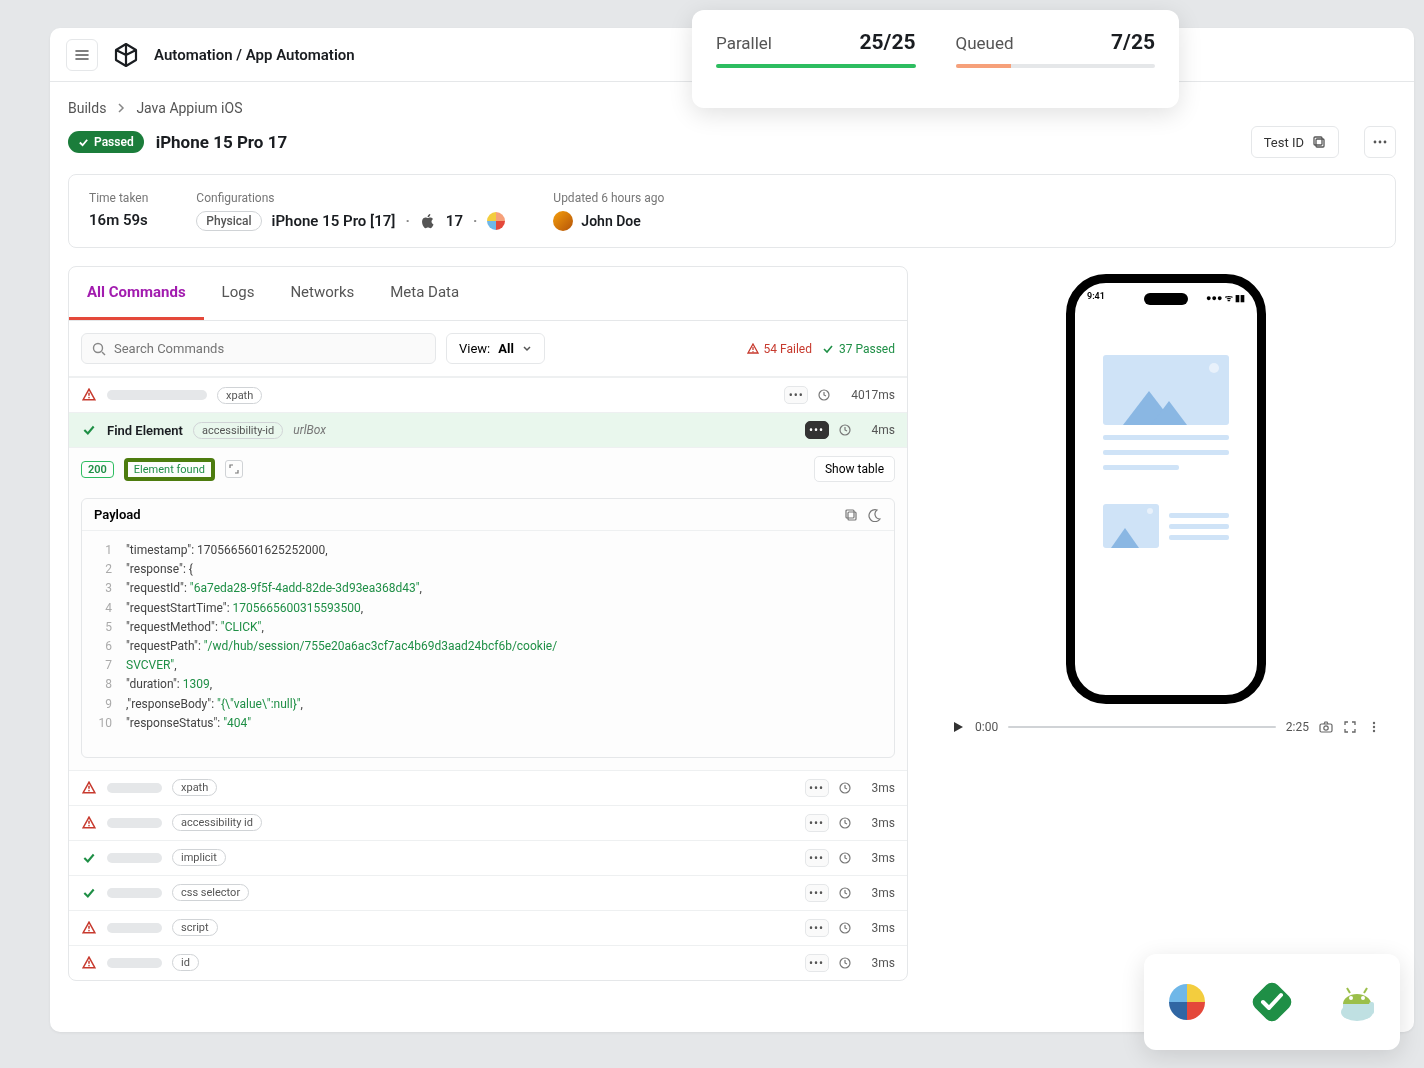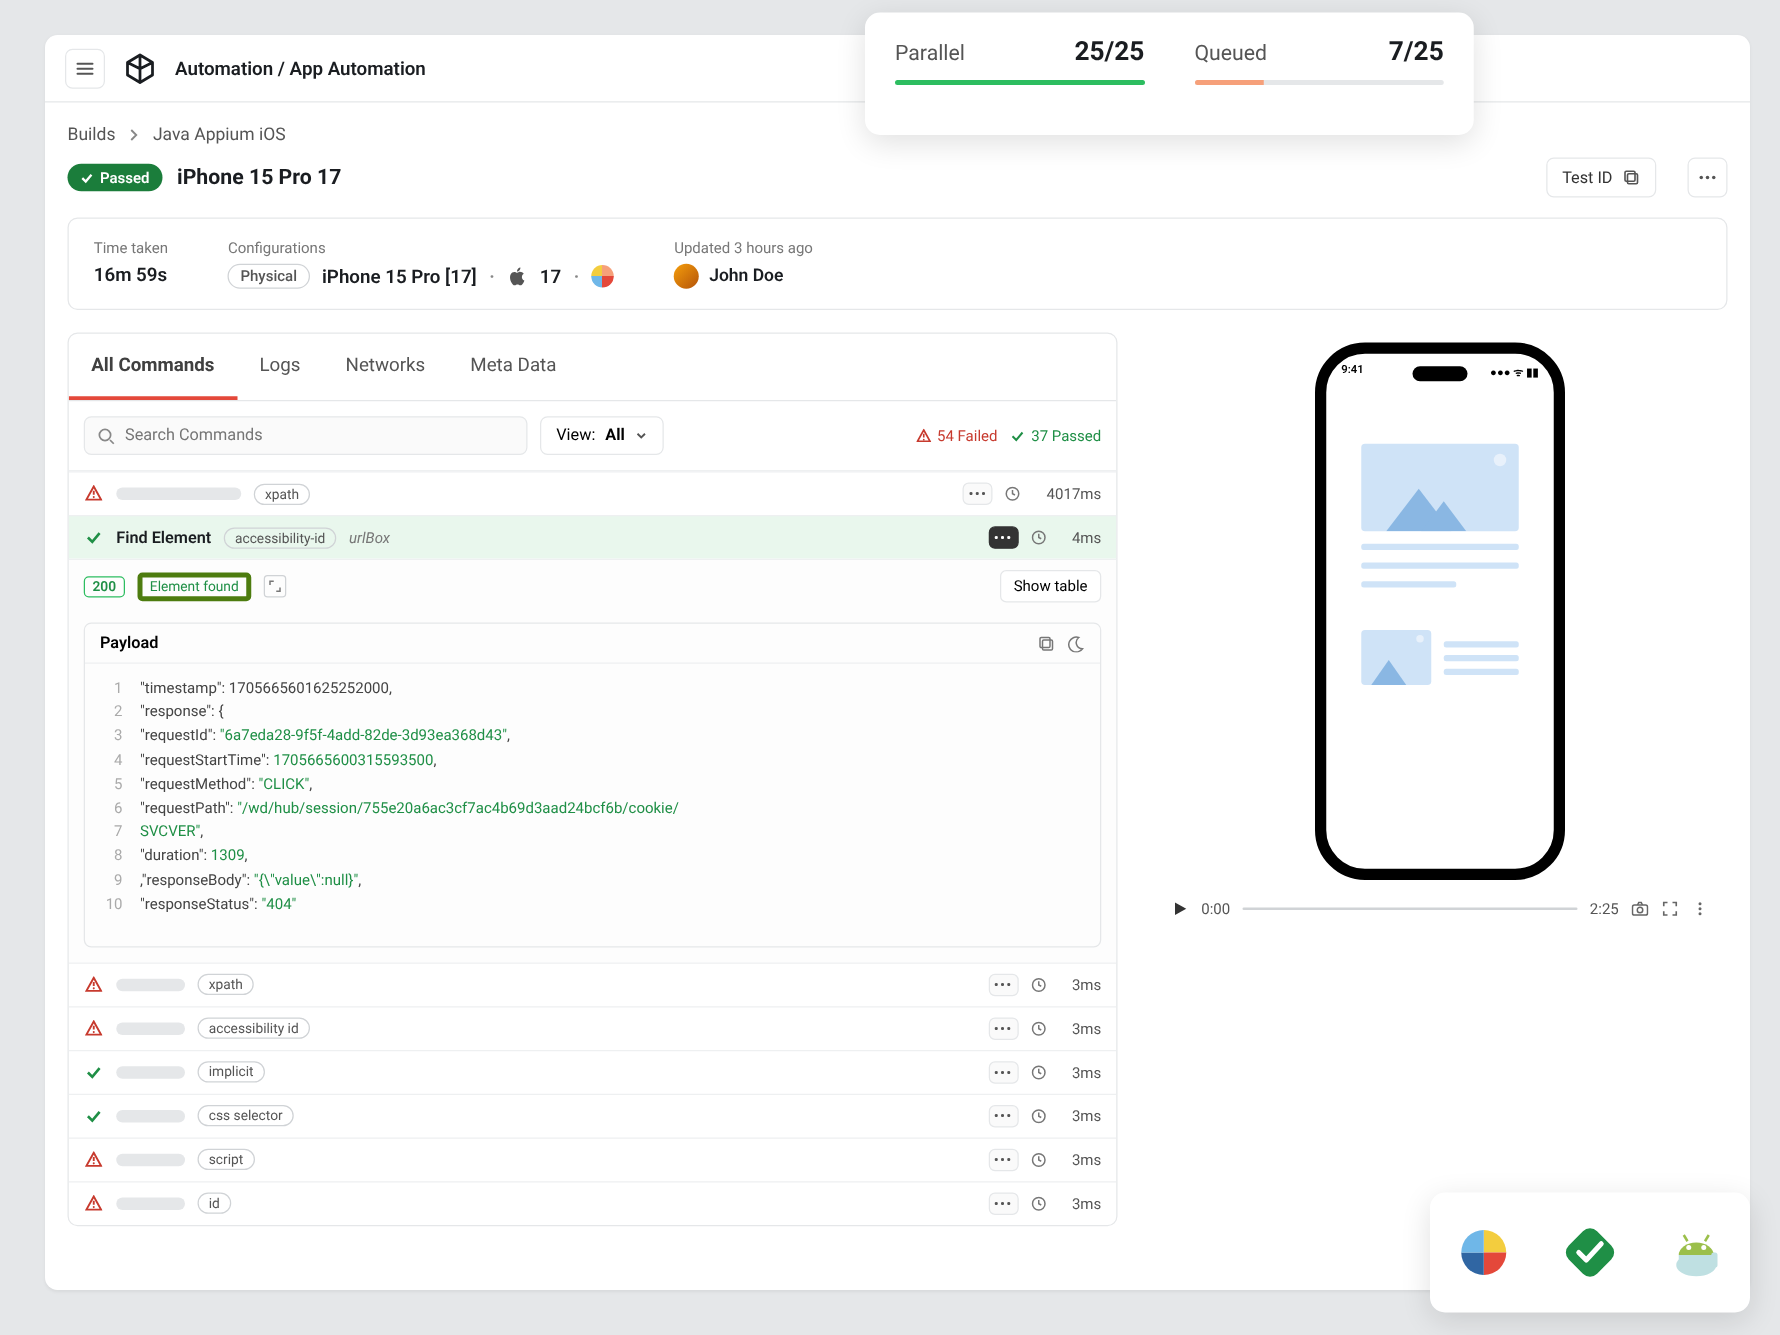--- a/index.html
+++ b/index.html
@@ -1,17 +1,17 @@
 <!DOCTYPE html>
 <html><head>
 <meta charset="utf-8">
 <style>
   * { box-sizing: border-box; margin: 0; padding: 0; font-family: -apple-system, BlinkMacSystemFont, "Segoe UI", Roboto, sans-serif; }
   body { background: #e5e7e9; width: 1424px; height: 1068px; overflow: hidden; position: relative; }
-  .app-window { position: absolute; left: 36px; top: 28px; width: 1364px; height: 1004px; background: #fff; border-radius: 10px; box-shadow: 0 1px 3px rgba(0,0,0,0.06); overflow: hidden; }
+  .app-window { position: absolute; left: 50px; top: 28px; width: 1364px; height: 1004px; background: #fff; border-radius: 10px; box-shadow: 0 1px 3px rgba(0,0,0,0.06); overflow: hidden; }
   .topbar { height: 54px; border-bottom: 1px solid #e5e7e9; display: flex; align-items: center; padding: 0 16px; gap: 14px; }
   .menu-btn { width: 32px; height: 32px; border: 1px solid #e5e7e9; border-radius: 6px; display: flex; align-items: center; justify-content: center; cursor: pointer; }
   .logo { width: 28px; height: 28px; display: flex; align-items: center; justify-content: center; }
   .top-title { font-size: 15px; font-weight: 600; color: #1a1d21; }
   .float-card { position: absolute; left: 692px; top: 10px; width: 487px; height: 98px; background: #fff; border-radius: 12px; box-shadow: 0 6px 24px rgba(0,0,0,0.12); display: flex; padding: 20px 24px 16px; gap: 40px; }
   .stat { flex: 1; display: flex; flex-direction: column; gap: 10px; }
   .stat-row { display: flex; justify-content: space-between; align-items: baseline; }
   .stat-label { font-size: 17px; color: #555; }
   .stat-val { font-size: 21px; font-weight: 700; color: #1a1d21; }
   .stat-bar { height: 4px; border-radius: 2px; background: #e5e7e9; overflow: hidden; }
@@ -31,21 +31,21 @@
   .info-col { display: flex; flex-direction: column; gap: 6px; font-size: 13px; }
   .info-label { font-size: 12px; color: #777; }
   .info-val { font-size: 15px; font-weight: 600; color: #1a1d21; display: flex; align-items: center; gap: 10px; }
   .pill-small { border: 1px solid #d0d3d6; border-radius: 10px; padding: 2px 9px; font-size: 12px; color: #555; font-weight: 500; }
   .user-row { display: flex; align-items: center; gap: 8px; font-weight: 600; color: #1a1d21; font-size: 14px; }
   .avatar { width: 20px; height: 20px; border-radius: 50%; background: linear-gradient(135deg,#f59e0b,#b45309); }
   .main-row { display: flex; gap: 28px; }
   .left-panel { flex: 1; border: 1px solid #e5e7e9; border-radius: 8px; overflow: hidden; }
   .tabs { display: flex; border-bottom: 1px solid #e5e7e9; }
   .tab { padding: 16px 18px; font-size: 15px; color: #555; cursor: pointer; }
-  .tab.active { font-weight: 700; color: #404040; border-bottom: 3px solid #e4483a; }
+  .tab.active { font-weight: 700; color: #a21caf; border-bottom: 3px solid #e4483a; }
   .filter-bar { display: flex; align-items: center; padding: 12px 12px; gap: 10px; border-bottom: 1px solid #eef0f1; }
   .search-box { flex: 0 0 355px; border: 1px solid #e5e7e9; border-radius: 6px; padding: 7px 10px; display: flex; align-items: center; gap: 8px; background: #fafafa; }
   .search-box input { border: none; outline: none; background: transparent; font-size: 13px; flex: 1; }
   .view-dd { border: 1px solid #e5e7e9; border-radius: 6px; padding: 7px 12px; font-size: 13px; display: inline-flex; align-items: center; gap: 8px; cursor: pointer; }
   .spacer { flex: 1; }
   .count-badge { font-size: 12px; display: inline-flex; align-items: center; gap: 5px; }
   .count-failed { color: #c73a2e; }
   .count-passed { color: #1f8f46; }
   .cmd-list { display: flex; flex-direction: column; }
   .cmd-row { display: flex; align-items: center; padding: 8px 12px; border-top: 1px solid #eef0f1; gap: 10px; font-size: 13px; }
@@ -162,21 +162,21 @@
           <span style="color:#888">·</span>
           <svg class="apple-ico" viewBox="0 0 16 16">
               <path d="M11.5 8.5c0-1.8 1.5-2.6 1.5-2.6-0.8-1.2-2.1-1.4-2.6-1.4-1.1-.1-2.1.6-2.6.6s-1.4-.6-2.3-.6c-1.2 0-2.3.7-2.9 1.8-1.2 2.2-.3 5.4.9 7.2.6.8 1.3 1.8 2.2 1.7.9 0 1.2-.6 2.3-.6s1.4.6 2.3.6c1 0 1.6-.9 2.2-1.7.7-1 .9-2 1-2.1-1.5-.6-2-2.1-2-2.9zm-1.9-5.3c.5-.6.8-1.4.7-2.2-.7 0-1.5.5-2 1.1-.4.5-.8 1.3-.7 2.1.8 0 1.5-.4 2-1z" fill="#555"></path>
             </svg>
           <span>17</span>
           <span style="color:#888">·</span>
           <span class="color-circle"></span>
         </span>
       </div>
       <div class="info-col">
-        <span class="info-label">Updated 3 hours ago</span>
+        <span class="info-label">Updated 6 hours ago</span>
         <span class="user-row">
           <span class="avatar"></span>
           <span>John Doe</span>
         </span>
       </div>
     </div>
 
     <div class="main-row">
       <div class="left-panel">
         <div class="tabs">

